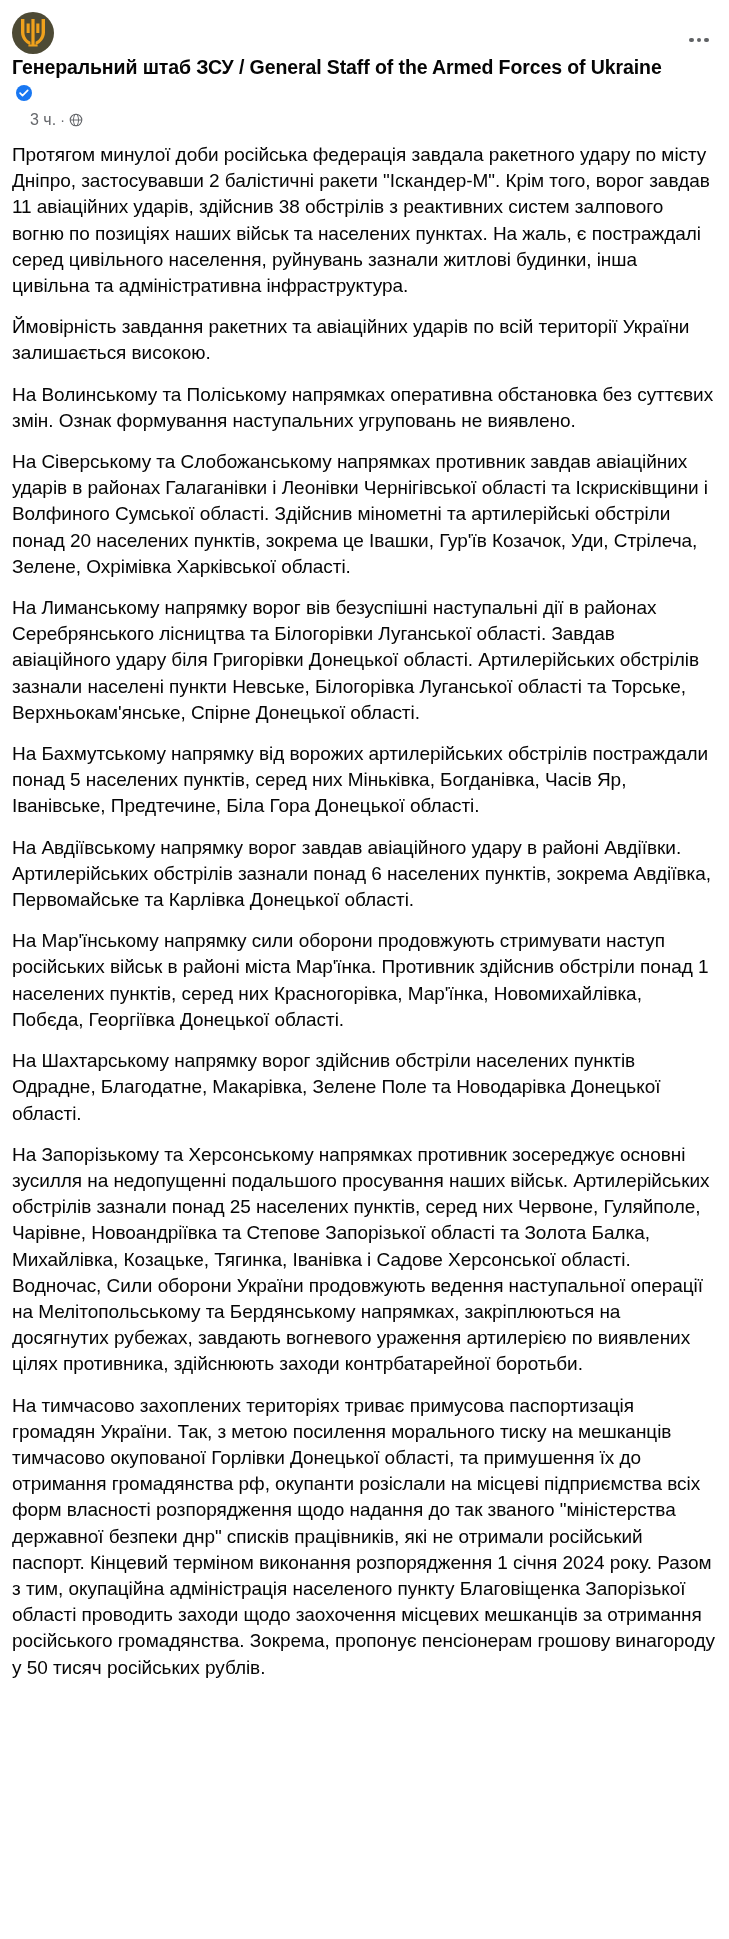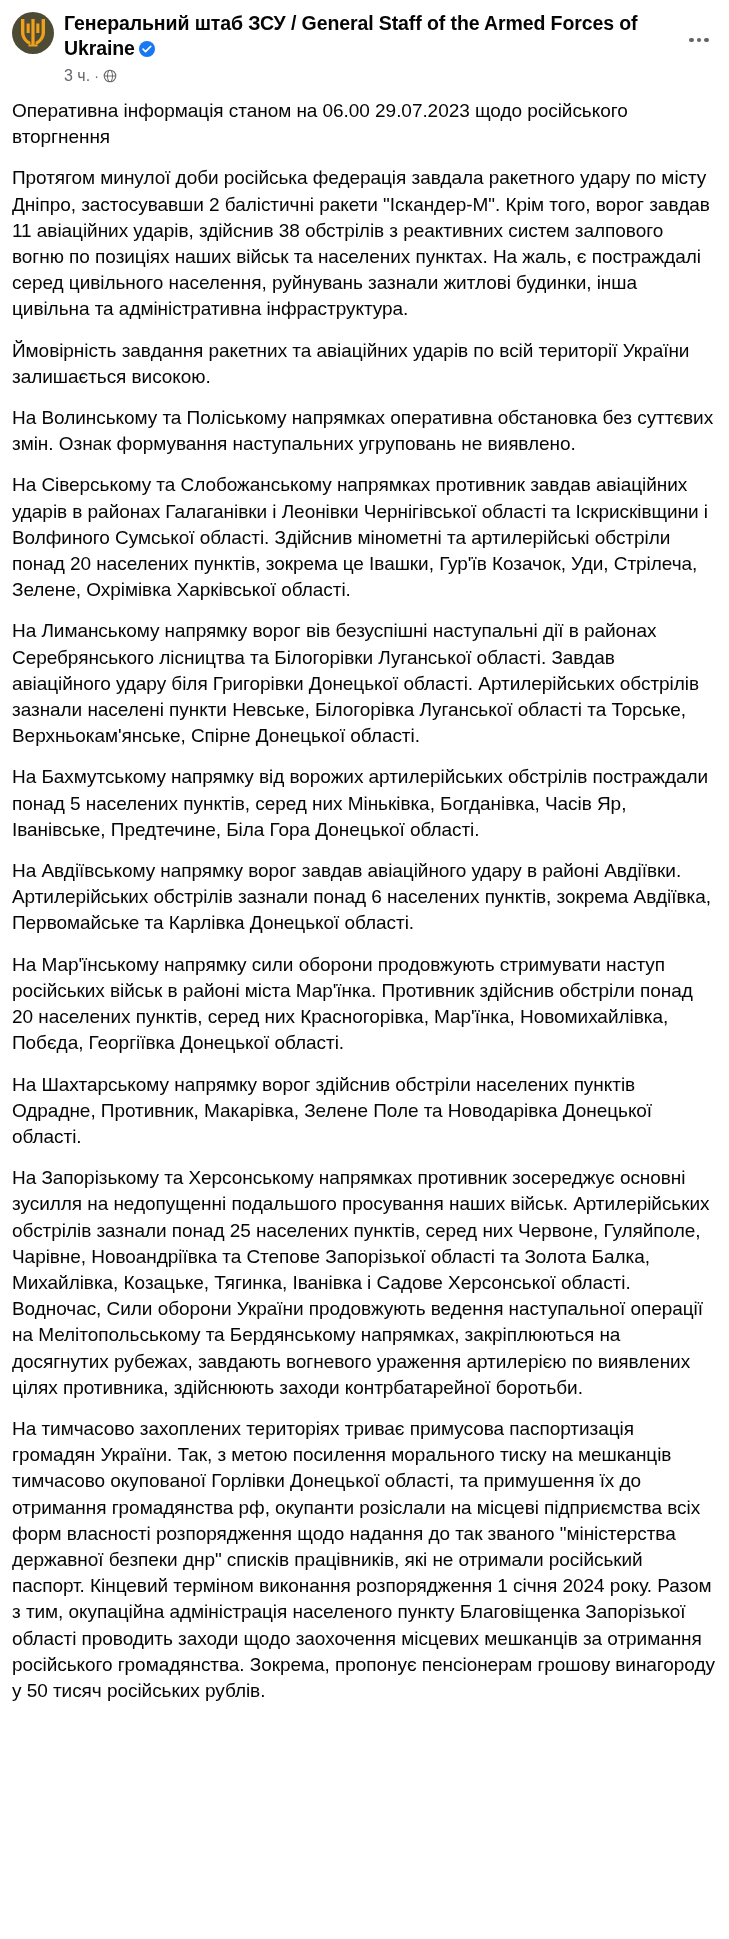--- a/index.html
+++ b/index.html
@@ -20,20 +20,21 @@
     padding: 0;
     position: relative;
   }
 
   
   .post-header {
     display: flex;
     align-items: flex-start;
     padding: 10px 12px 4px 12px;
     position: relative;
+    flex-direction: column;
   }
   .avatar {
     width: 42px;
     height: 42px;
     min-width: 42px;
     border-radius: 50%;
     background: #4d4a35;
     display: flex;
     align-items: center;
     justify-content: center;
@@ -65,21 +66,21 @@
     margin-left: 4px;
   }
   .meta-line {
     display: flex;
     align-items: center;
     margin-top: 3px;
     font-size: 16px;
     line-height: 20px;
     color: #65676b;
   }
-  .meta-time { color: #65676b; }
+  .meta-time { color: #65676b; margin-left: 18px; }
   .meta-dot {
     margin: 0 4px;
     color: #65676b;
     font-size: 14px;
   }
   .globe-icon {
     display: inline-flex;
     vertical-align: middle;
   }
 
@@ -161,28 +162,27 @@
     </div>
 
     <button class="menu-button">
       <span class="dot"></span>
       <span class="dot"></span>
       <span class="dot"></span>
     </button>
   </div>
 
   <div class="post-body">
-    <p class="para">Оперативна інформація станом на 06.00 29.07.2023 щодо російського вторгнення</p>
     <p class="para">Протягом минулої доби російська федерація завдала ракетного удару по місту Дніпро, застосувавши 2 балістичні ракети "Іскандер-М". Крім того, ворог завдав 11 авіаційних ударів, здійснив 38 обстрілів з реактивних систем залпового вогню по позиціях наших військ та населених пунктах. На жаль, є постраждалі серед цивільного населення, руйнувань зазнали житлові будинки, інша цивільна та адміністративна інфраструктура.</p>
     <p class="para">Ймовірність завдання ракетних та авіаційних ударів по всій території України залишається високою.</p>
     <p class="para">На Волинському та Поліському напрямках оперативна обстановка без суттєвих змін. Ознак формування наступальних угруповань не виявлено.</p>
     <p class="para">На Сіверському та Слобожанському напрямках противник завдав авіаційних ударів в районах Галаганівки і Леонівки Чернігівської області та Іскрисківщини і Волфиного Сумської області. Здійснив мінометні та артилерійські обстріли понад 20 населених пунктів, зокрема це Івашки, Гур'їв Козачок, Уди, Стрілеча, Зелене, Охрімівка Харківської області.</p>
     <p class="para">На Лиманському напрямку ворог вів безуспішні наступальні дії в районах Серебрянського лісництва та Білогорівки Луганської області. Завдав авіаційного удару біля Григорівки Донецької області. Артилерійських обстрілів зазнали населені пункти Невське, Білогорівка Луганської області та Торське, Верхньокам'янське, Спірне Донецької області.</p>
     <p class="para">На Бахмутському напрямку від ворожих артилерійських обстрілів постраждали понад 5 населених пунктів, серед них Міньківка, Богданівка, Часів Яр, Іванівське, Предтечине, Біла Гора Донецької області.</p>
     <p class="para">На Авдіївському напрямку ворог завдав авіаційного удару в районі Авдіївки. Артилерійських обстрілів зазнали понад 6 населених пунктів, зокрема Авдіївка, Первомайське та Карлівка  Донецької області.</p>
-    <p class="para">На Мар'їнському напрямку сили оборони продовжують стримувати наступ російських військ в районі міста Мар'їнка. Противник здійснив обстріли понад 20 населених пунктів, серед них Красногорівка, Мар'їнка, Новомихайлівка, Побєда, Георгіївка Донецької області.</p>
-    <p class="para">На Шахтарському напрямку ворог здійснив обстріли населених пунктів Одрадне, Противник, Макарівка, Зелене Поле та Новодарівка Донецької області.</p>
+    <p class="para">На Мар'їнському напрямку сили оборони продовжують стримувати наступ російських військ в районі міста Мар'їнка. Противник здійснив обстріли понад 1 населених пунктів, серед них Красногорівка, Мар'їнка, Новомихайлівка, Побєда, Георгіївка Донецької області.</p>
+    <p class="para">На Шахтарському напрямку ворог здійснив обстріли населених пунктів Одрадне, Благодатне, Макарівка, Зелене Поле та Новодарівка Донецької області.</p>
     <p class="para">На Запорізькому та Херсонському напрямках противник зосереджує основні зусилля на недопущенні подальшого просування наших військ. Артилерійських обстрілів зазнали понад 25 населених пунктів, серед них Червоне, Гуляйполе, Чарівне, Новоандріївка та Степове Запорізької області та Золота Балка, Михайлівка, Козацьке, Тягинка, Іванівка і Садове Херсонської області. Водночас, Сили оборони України продовжують ведення наступальної операції на Мелітопольському та Бердянському напрямках, закріплюються на досягнутих рубежах, завдають вогневого ураження артилерією по виявлених цілях противника, здійснюють заходи контрбатарейної боротьби.</p>
     <p class="para">На тимчасово захоплених територіях триває примусова паспортизація громадян України. Так, з метою посилення морального тиску на мешканців тимчасово окупованої Горлівки Донецької області, та примушення їх до отримання громадянства рф, окупанти розіслали на місцеві підприємства всіх форм власності розпорядження щодо надання до так званого "міністерства державної безпеки днр" списків працівників, які не отримали російський паспорт. Кінцевий терміном виконання розпорядження 1 січня 2024 року. Разом з тим, окупаційна адміністрація населеного пункту Благовіщенка Запорізької області проводить заходи щодо заохочення місцевих мешканців за отримання російського громадянства. Зокрема, пропонує пенсіонерам грошову винагороду у 50 тисяч російських рублів.</p>
 
   </div>
 
 </div>
 
 </body></html>

